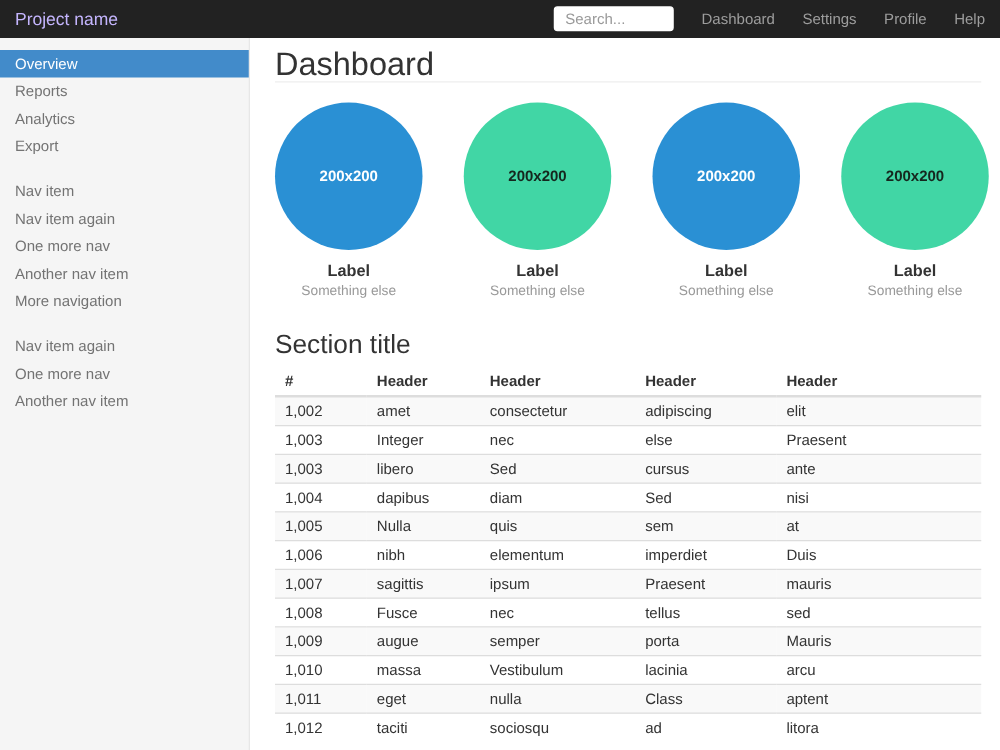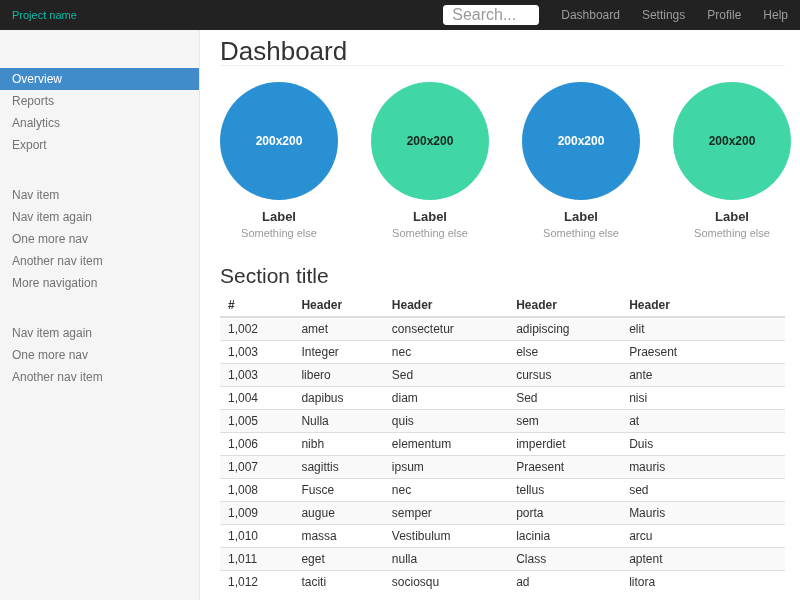--- a/index.html
+++ b/index.html
@@ -2,33 +2,33 @@
 <html><head>
 <meta charset="utf-8">
 <style>
   * { margin:0; padding:0; box-sizing:border-box; }
   html, body { width:800px; height:600px; overflow:hidden; background:#fff;
     font-family:"Liberation Sans", sans-serif; color:#333; }
 
   
   .navbar { position:fixed; top:0; left:0; width:800px; height:30px;
     background:#222; display:flex; align-items:center; z-index:10; }
-  .navbar-brand { color:#14b8a6; font-size:11px; padding:0 12px; line-height:30px; }
+  .navbar-brand { color:#c4b5fd; font-size:14px; padding:0 12px; line-height:30px; }
   .navbar-right { margin-left:auto; display:flex; align-items:center; padding-right:12px; }
   .search-input { width:96px; height:20px; border:1px solid #fff; border-radius:3px;
-    font-size:16px; padding:0 8px; outline:none; color:#333;
+    font-size:12px; padding:0 8px; outline:none; color:#333;
     font-family:"Liberation Sans", sans-serif; }
   .search-input::placeholder { color:#999; }
   .nav-top-link { color:#9d9d9d; font-size:12px; margin-left:22px; text-decoration:none;
     cursor:pointer; }
 
   
   .sidebar { position:fixed; top:30px; left:0; bottom:0; width:200px;
     background:#f5f5f5; border-right:1px solid #e7e7e7; padding-top:10px; }
-  .nav-group { list-style:none; margin-bottom:14px;margin-top:28px; }
+  .nav-group { list-style:none; margin-bottom:14px; }
   .side-link { display:block; padding:4px 12px; font-size:12px; color:#737373;
     text-decoration:none; line-height:14px; cursor:pointer; }
   .side-link.active { background:#428bca; color:#fff; }
 
   
   .main { margin-left:200px; padding:30px 15px 0 20px; }
   .page-title { font-size:26px; line-height:26px; font-weight:500; color:#333;
     margin:8px 0 0; padding-bottom:1px; border-bottom:1px solid #eee; }
 
   .circles-row { display:flex; margin-top:16px; width:545px;gap:33px; }

